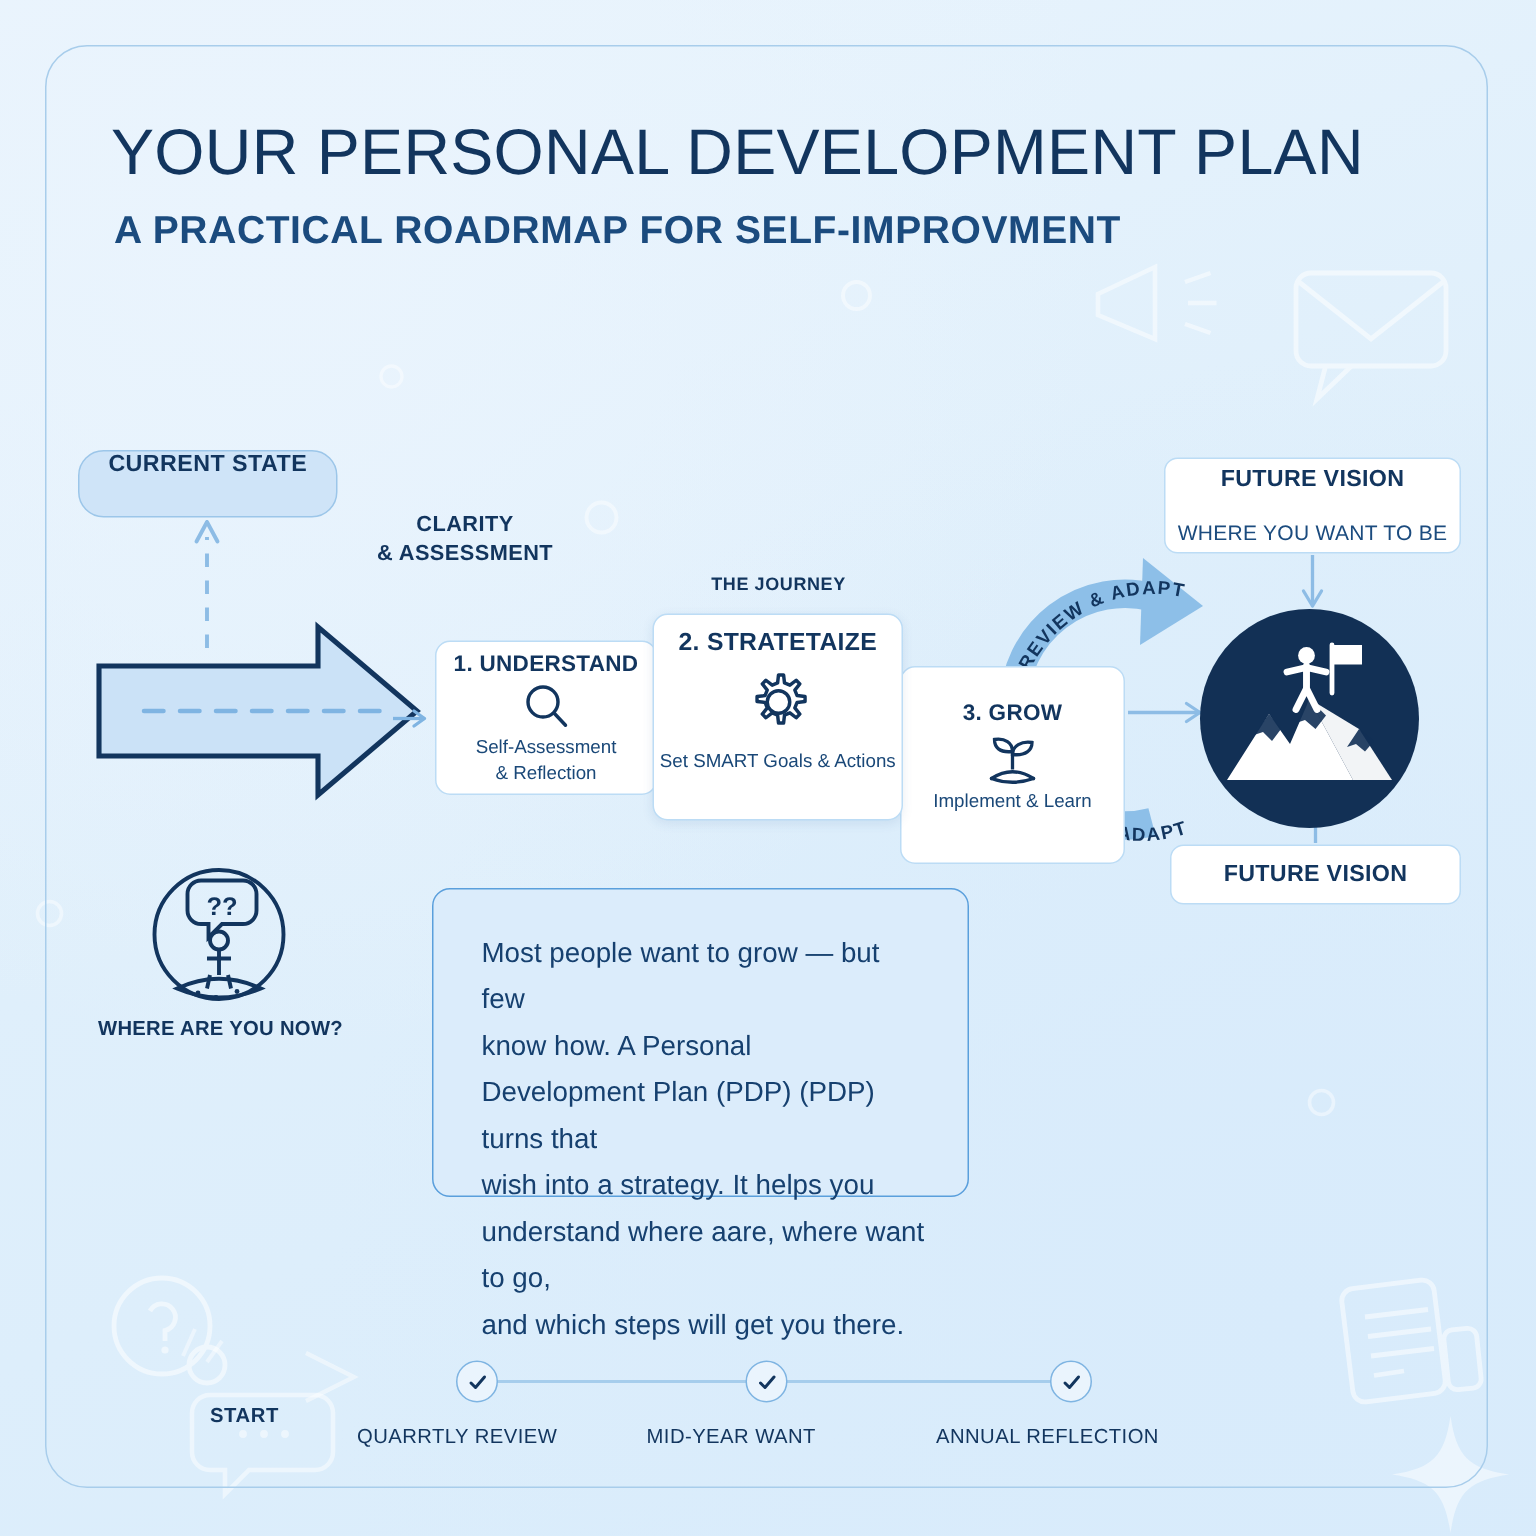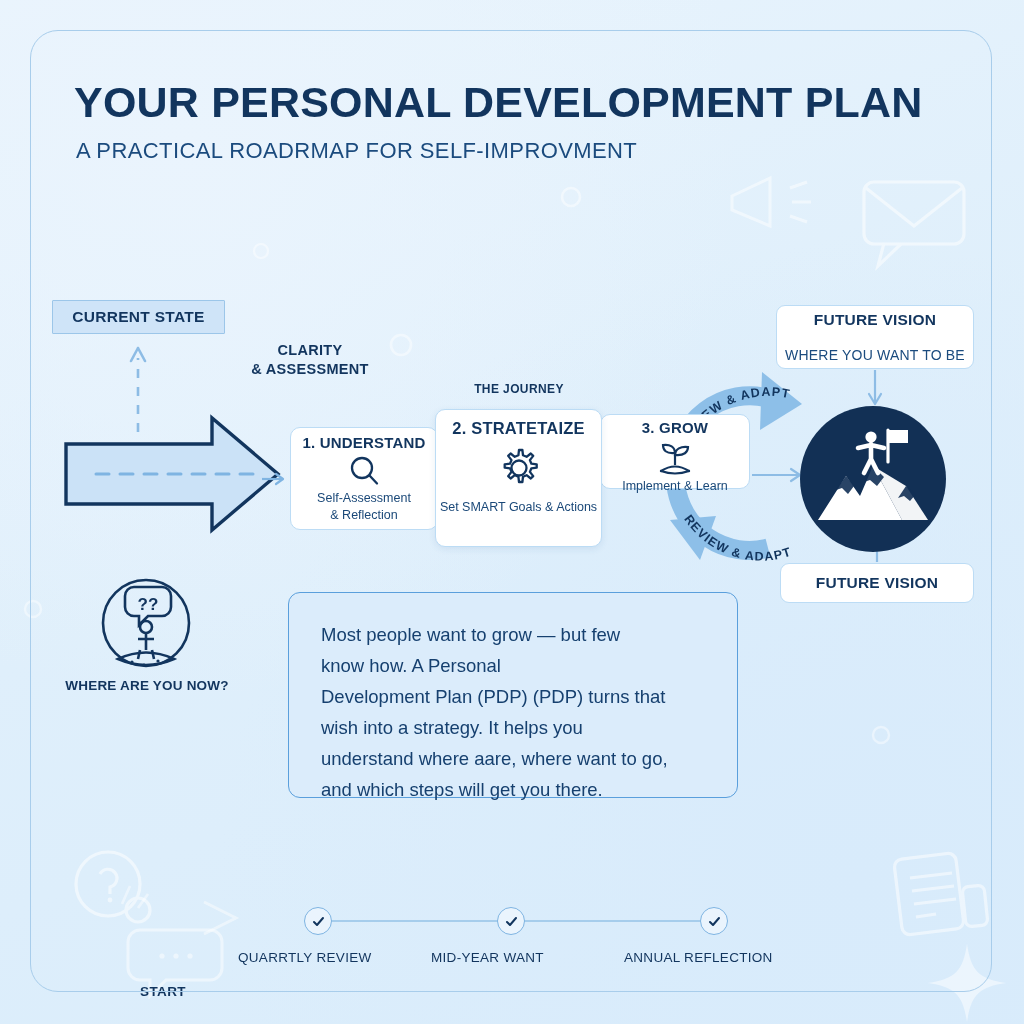--- a/index.html
+++ b/index.html
@@ -21,33 +21,33 @@
     position:absolute;left:30px;top:30px;width:962px;height:962px;
     border:1.6px solid #a8cdeb;border-radius:28px;box-sizing:border-box;
     pointer-events:none;
   }
   
   .wm{position:absolute;opacity:.62;pointer-events:none;}
   .wm svg{display:block;}
   
   .title{
     position:absolute;left:74px;top:78px;
-    font-size:43px;font-weight:700;letter-spacing:.2px;
+    font-size:43px;font-weight:400;letter-spacing:.2px;
     color:#12355e;white-space:nowrap;
   }
   .subtitle{
     position:absolute;left:76px;top:138px;
-    font-size:22px;font-weight:400;letter-spacing:.4px;
+    font-size:26px;font-weight:700;letter-spacing:.4px;
     color:#1b4b7e;white-space:nowrap;
   }
   
   .badge-current{
-    position:absolute;left:52px;top:300px;width:173px;height:34px;
-    background:#cfe4f8;border:1.4px solid #9cc6e9;border-radius:1px;
-    display:flex;align-items:center;justify-content:center;
+    position:absolute;left:52px;top:300px;width:173px;height:45px;
+    background:#cfe4f8;border:1.4px solid #9cc6e9;border-radius:17px;
+    display:flex;align-items:flex-start;justify-content:center;
     font-size:15.5px;font-weight:700;letter-spacing:.3px;color:#12355e;
     box-sizing:border-box;
   }
   .clarity{
     position:absolute;left:236px;top:341px;width:148px;
     text-align:center;font-size:14.5px;font-weight:700;line-height:19px;
     letter-spacing:.3px;color:#12355e;
   }
   .journey-label{
     position:absolute;left:452px;top:382px;width:134px;text-align:center;
@@ -66,21 +66,21 @@
   #card1 .step{font-size:15px;}
   #card1 .ico{margin-top:3px;}
   #card1 .desc{font-size:12.5px;margin-top:2px;}
 
   #card2{left:435px;top:409px;width:167px;height:138px;padding-top:9px;z-index:6;
          box-shadow:0 2px 7px rgba(40,90,150,.10);}
   #card2 .step{font-size:16.5px;}
   #card2 .ico{margin-top:8px;}
   #card2 .desc{font-size:12.5px;margin-top:9px;}
 
-  #card3{left:600px;top:414px;width:150px;height:75px;padding-top:4px;}
+  #card3{left:600px;top:444px;width:150px;height:132px;padding-top:22px;}
   #card3 .step{font-size:15px;}
   #card3 .ico{margin-top:3px;}
   #card3 .desc{font-size:12.5px;margin-top:3px;}
 
   .vision-top{
     position:absolute;left:776px;top:305px;width:198px;height:64px;
     background:#fff;border:1.5px solid #bcdcf5;border-radius:9px;
     box-sizing:border-box;display:flex;flex-direction:column;
     align-items:center;justify-content:center;
   }
@@ -93,29 +93,29 @@
     font-size:15.5px;font-weight:700;color:#12355e;letter-spacing:.2px;
   }
   
   .where-wrap{position:absolute;left:92px;top:565px;width:108px;}
   .where-label{
     position:absolute;left:44px;top:678px;width:206px;text-align:center;
     font-size:13.5px;font-weight:700;letter-spacing:.2px;color:#12355e;
   }
   
   .para{
-    position:absolute;left:288px;top:592px;width:450px;height:206px;
+    position:absolute;left:288px;top:592px;width:358px;height:206px;
     background:#dbecfb;border:1.8px solid #5a9fdc;border-radius:12px;
     box-sizing:border-box;padding:26px 28px 0 32px;
     font-size:18.5px;line-height:31px;color:#16406f;white-space:pre-line;
   }
   
   .start-label{
     position:absolute;left:108px;top:936px;width:110px;text-align:center;
-    font-size:13.5px;font-weight:700;letter-spacing:.4px;color:#12355e;margin-top:48px;
+    font-size:13.5px;font-weight:700;letter-spacing:.4px;color:#12355e;
   }
   .tl-line{
     position:absolute;left:330px;top:920px;width:384px;height:1.6px;background:#a6cdec;
   }
   .tl-node{position:absolute;top:907px;width:28px;height:28px;}
   .tl-node .circ{
     width:28px;height:28px;border-radius:50%;background:#eaf4fd;
     border:1.6px solid #7eb4e2;box-sizing:border-box;
     display:flex;align-items:center;justify-content:center;
   }

